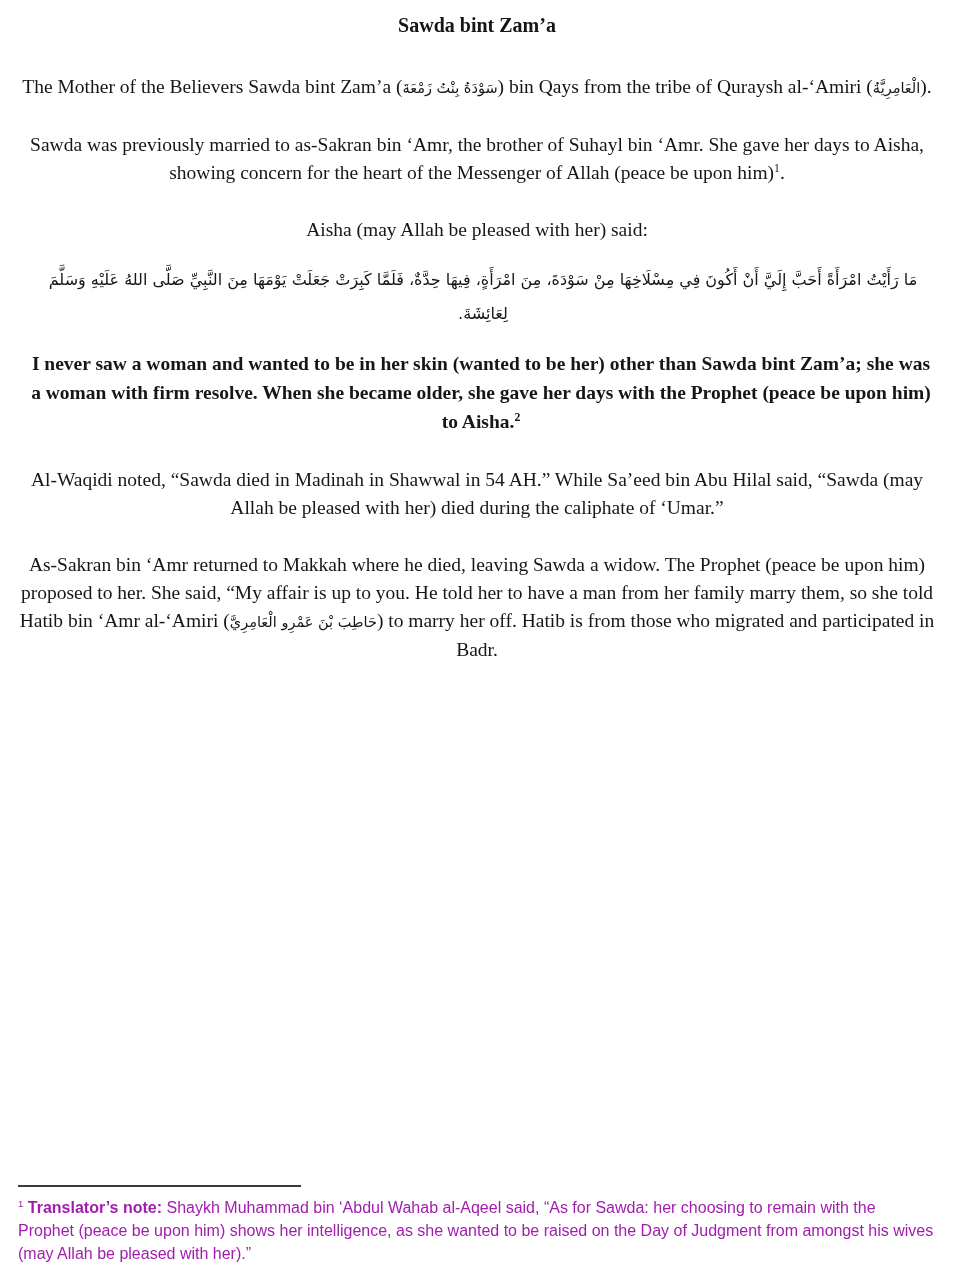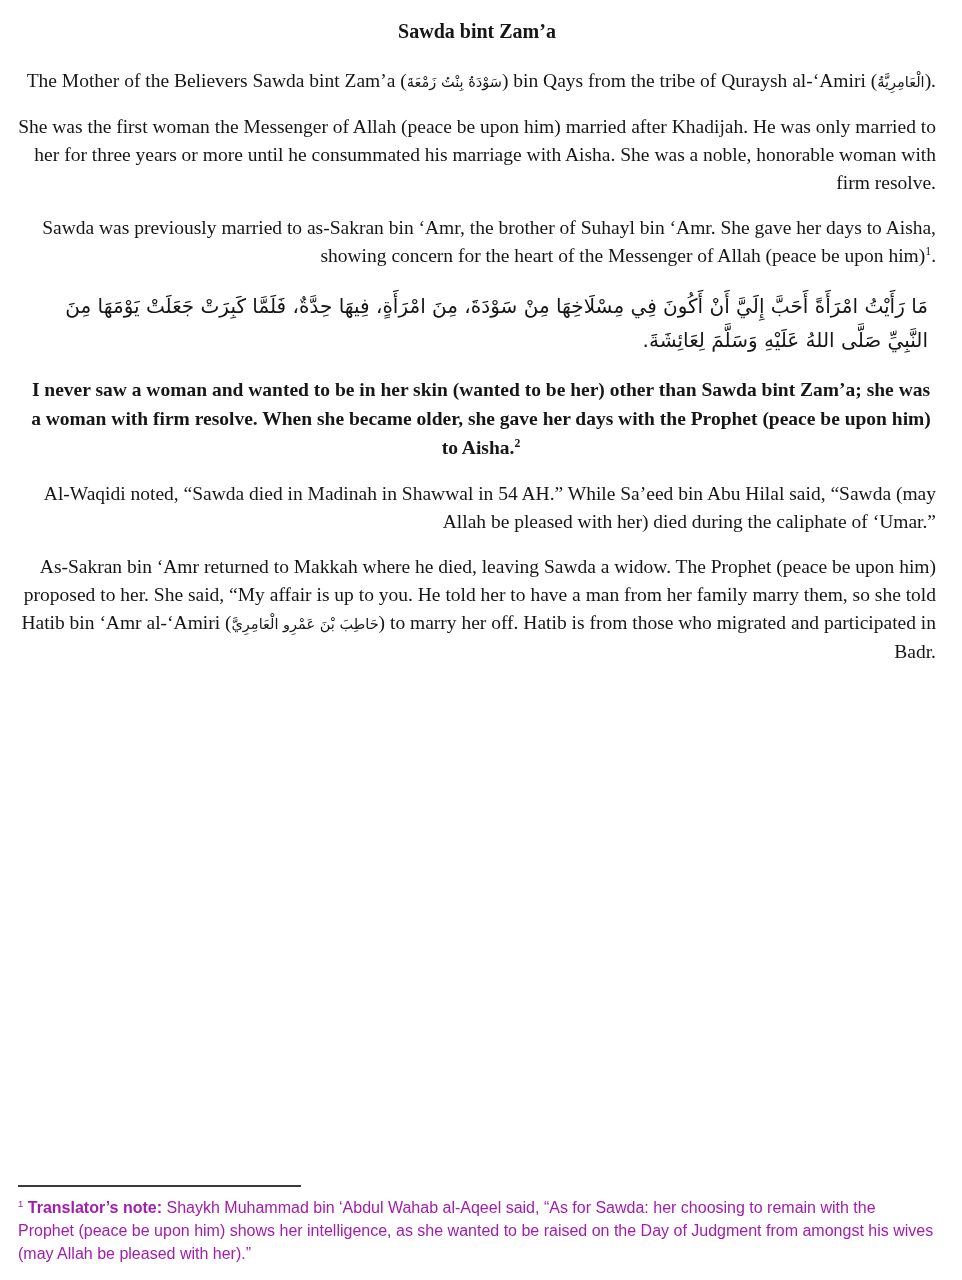--- a/index.html
+++ b/index.html
@@ -5,48 +5,49 @@
   * { margin: 0; padding: 0; box-sizing: border-box; }
   html, body { width: 962px; height: 1280px; }
   body {
     background: #ffffff;
     color: #161616;
     font-family: "Liberation Serif", serif;
   }
   .page {
     width: 962px;
     height: 1280px;
-    padding: 18px 26px 12px 18px;
+    padding: 12px 26px 12px 18px;
     display: flex;
     flex-direction: column;
     background: #ffffff;
   }
   .title {
     font-size: 20px;
     font-weight: bold;
     text-align: center;
     margin: 2px 0 24px 0;
   }
   p.body {
     font-size: 19.5px;
     line-height: 28px;
     margin-bottom: 17px;
-    text-align: right;
+    text-align: center;
+    margin-top: 12px;
   }
   .ar-inline {
     font-family: "DejaVu Sans", sans-serif;
     font-size: 14.5px;
     direction: rtl;
     unicode-bidi: isolate;
   }
   .ar-block {
     font-family: "DejaVu Sans", sans-serif;
-    font-size: 20px;
+    font-size: 16px;
     line-height: 34px;
-    text-align: right;
+    text-align: center;
     direction: rtl;
     margin: 2px 8px 18px 20px;
   }
   .quote-bold {
     font-weight: bold;
     text-align: center;
     font-size: 19.5px;
     line-height: 29px;
     margin: 0 4px 18px 12px;
   }
@@ -70,25 +71,25 @@
 </style>
 </head>
 <body>
 
 <div class="page">
 
   <h1 class="title">Sawda bint Zam’a</h1>
 
   <p class="body"><span>The Mother of the Believers Sawda bint Zam’a (</span><span class="ar-inline">سَوْدَةُ بِنْتُ زَمْعَةَ</span><span>) bin Qays from the tribe of Quraysh al-‘Amiri (</span><span class="ar-inline">الْعَامِرِيَّةُ</span><span>).</span></p>
 
-  <p class="body">She was the first woman the Messenger of Allah (peace be upon him) married after Khadijah. He was only married to her for three years or more until he consummated his marriage with Aisha. She was a noble, honorable woman with firm resolve.</p>
 
   <p class="body"><span>Sawda was previously married to as-Sakran bin ‘Amr, the brother of Suhayl bin ‘Amr. She gave her days to Aisha, showing concern for the heart of the Messenger of Allah (peace be upon him)</span><sup class="fnref">1</sup><span>.</span></p>
 
 
+  <p class="body">Aisha (may Allah be pleased with her) said:</p>
 
   <p class="ar-block" dir="rtl">مَا رَأَيْتُ امْرَأَةً أَحَبَّ إِلَيَّ أَنْ أَكُونَ فِي مِسْلَاخِهَا مِنْ سَوْدَةَ، مِنَ امْرَأَةٍ، فِيهَا حِدَّةٌ، فَلَمَّا كَبِرَتْ جَعَلَتْ يَوْمَهَا مِنَ النَّبِيِّ صَلَّى اللهُ عَلَيْهِ وَسَلَّمَ لِعَائِشَةَ.</p>
 
   <p class="quote-bold"><span>I never saw a woman and wanted to be in her skin (wanted to be her) other than Sawda bint Zam’a; she was a woman with firm resolve. When she became older, she gave her days with the Prophet (peace be upon him) to Aisha.</span><sup class="fnref">2</sup></p>
 
 
   <p class="body">Al-Waqidi noted, “Sawda died in Madinah in Shawwal in 54 AH.” While Sa’eed bin Abu Hilal said, “Sawda (may Allah be pleased with her) died during the caliphate of ‘Umar.”</p>
 
 
   <p class="body"><span>As-Sakran bin ‘Amr returned to Makkah where he died, leaving Sawda a widow. The Prophet (peace be upon him) proposed to her. She said, “My affair is up to you. He told her to have a man from her family marry them, so she told Hatib bin ‘Amr al-‘Amiri (</span><span class="ar-inline">حَاطِبَ بْنَ عَمْرِو الْعَامِرِيَّ</span><span>) to marry her off. Hatib is from those who migrated and participated in Badr.</span></p>

